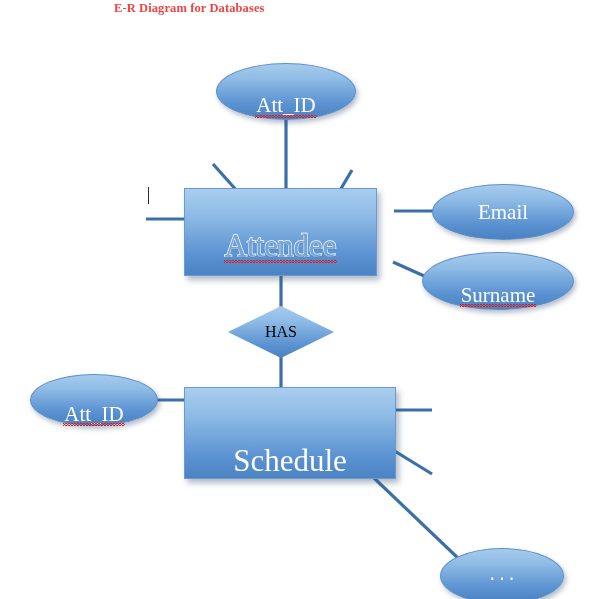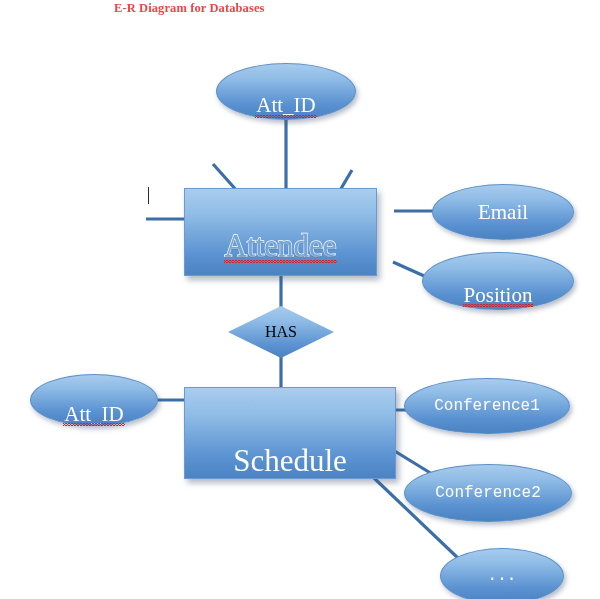--- a/index.html
+++ b/index.html
@@ -191,21 +191,21 @@
   </div>
 
 
 
 
   <div class="node ellipse" id="ell-name">
     <span class="label serif-label">Email</span>
   </div>
 
   <div class="node ellipse" id="ell-position">
-    <span class="label serif-label keyline spell">Position</span>
+    <span class="label serif-label keyline spell">Surname</span>
   </div>
 
   <div class="node entity-box" id="box-attendee">
     <span class="label serif-label outline-text keyline spell">Attendee</span>
   </div>
 
   <div id="text-caret"></div>
 
   <div class="diamond-wrap" id="dia-has">
     <div class="diamond-shape"></div>
@@ -213,25 +213,19 @@
   </div>
 
   <div class="node entity-box" id="box-schedule">
     <span class="label serif-label">Schedule</span>
   </div>
 
   <div class="node ellipse" id="ell-att-id-bot">
     <span class="label serif-label keyline spell">Att_ID</span>
   </div>
 
-  <div class="node ellipse" id="ell-conf1">
-    <span class="label mono-label">Conference1</span>
-  </div>
-
-  <div class="node ellipse" id="ell-conf2">
-    <span class="label mono-label">Conference2</span>
-  </div>
+
 
   <div class="node ellipse" id="ell-dots">
     <span class="label mono-label">...</span>
   </div>
 
 </div>
 
 </body></html>

